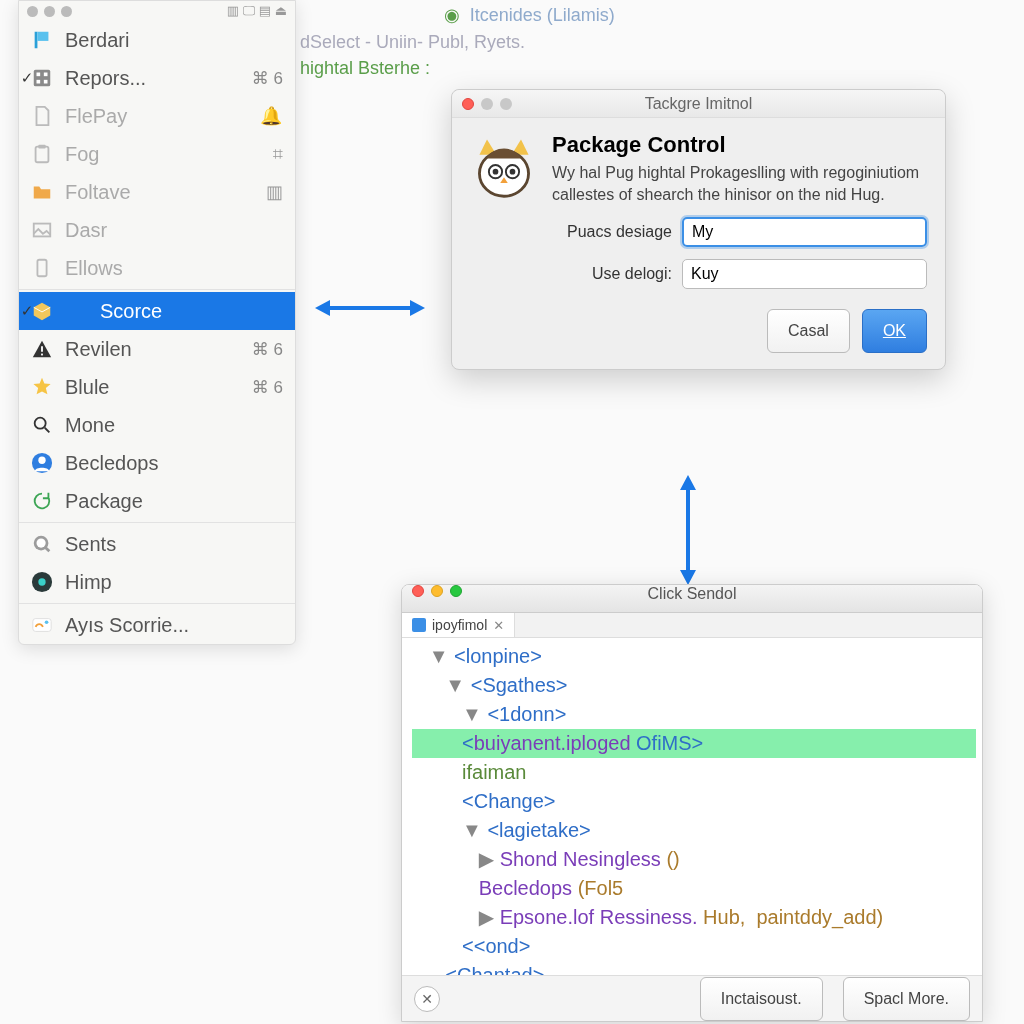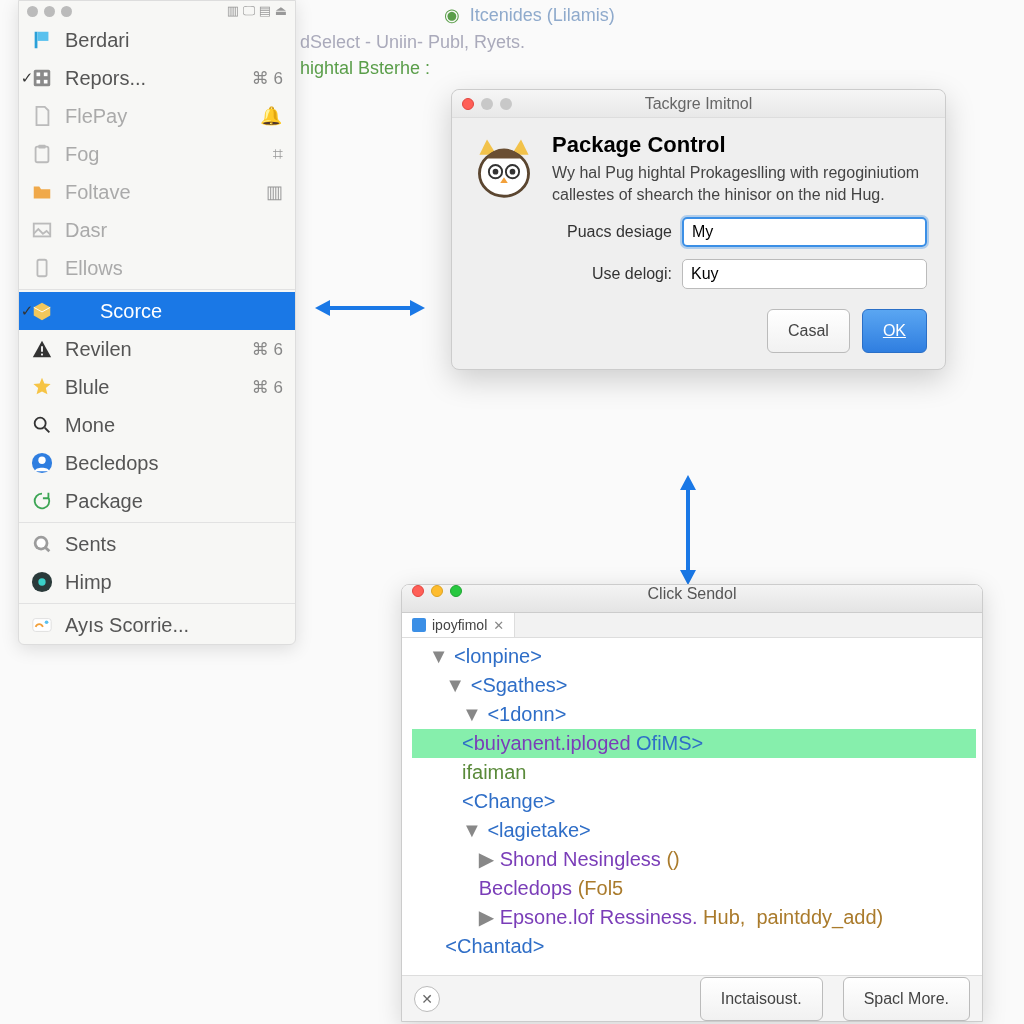--- a/index.html
+++ b/index.html
@@ -345,20 +345,21 @@
       <div class="row">   <span class="chev">▼ </span><span class="tag">&lt;lonpine&gt;</span></div>
       <div class="row">      <span class="chev">▼ </span><span class="tag">&lt;Sgathes&gt;</span></div>
       <div class="row">         <span class="chev">▼ </span><span class="tag">&lt;1donn&gt;</span></div>
       <div class="row hl">         <span class="tag">&lt;</span><span class="name">buiyanent.iploged</span><span class="tag"> OfiMS&gt;</span></div>
       <div class="row">         <span class="text">ifaiman</span></div>
       <div class="row">         <span class="tag">&lt;Change&gt;</span></div>
       <div class="row">         <span class="chev">▼ </span><span class="tag">&lt;lagietake&gt;</span></div>
       <div class="row">            <span class="chev">▶ </span><span class="name">Shond Nesingless</span><span class="paren"> ()</span></div>
       <div class="row">            <span class="name">Becledops</span><span class="paren"> (Fol5</span></div>
       <div class="row">            <span class="chev">▶ </span><span class="name">Epsone.lof Ressiness.</span><span class="paren"> Hub,  paintddy_add)</span></div>
+      <div class="row">         <span class="tag">&lt;&lt;ond&gt;</span></div>
       <div class="row">      <span class="tag">&lt;Chantad&gt;</span></div>
     </div>
   <div class="win2-footer">
     <div class="footer-left">✕</div>
     <div class="footer-right">
       <div class="btn">Inctaisoust.</div>
       <div class="btn">Spacl More.</div>
     </div>
   </div>
 </div>

